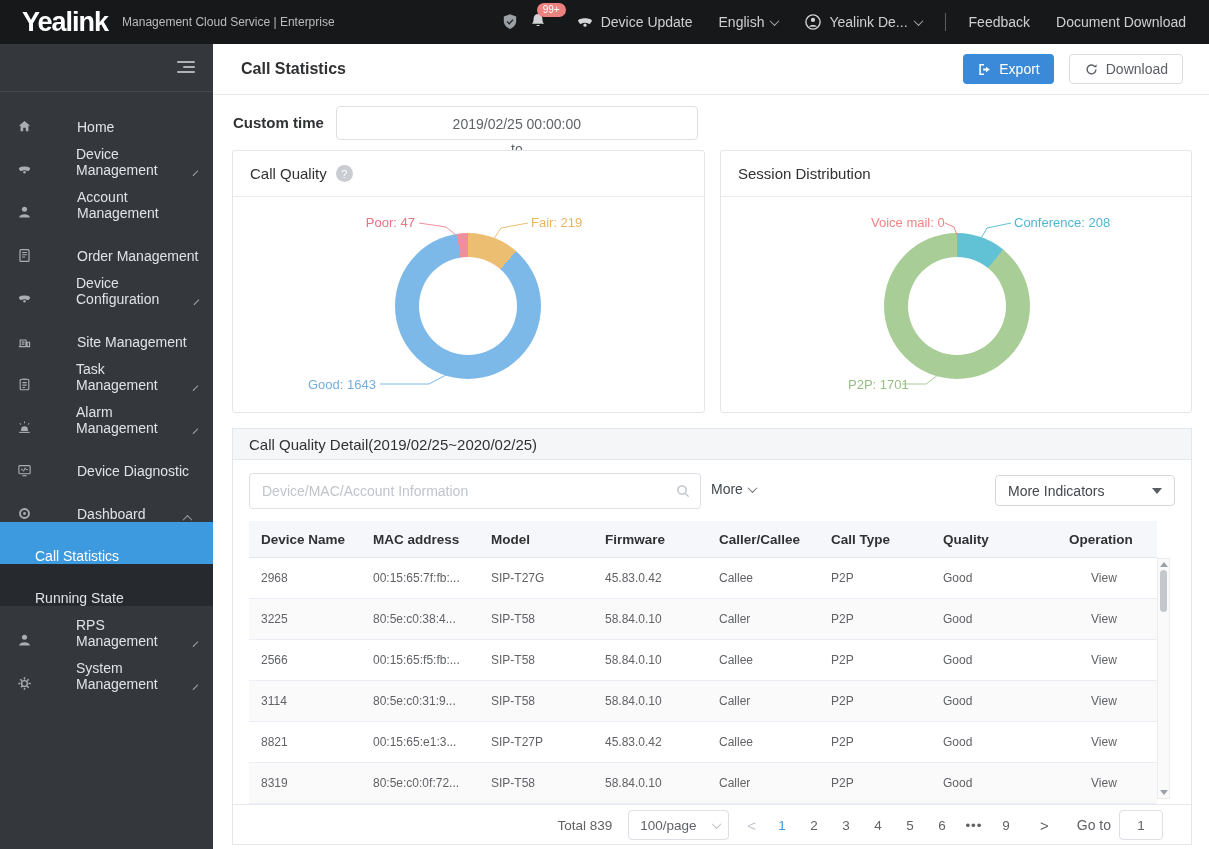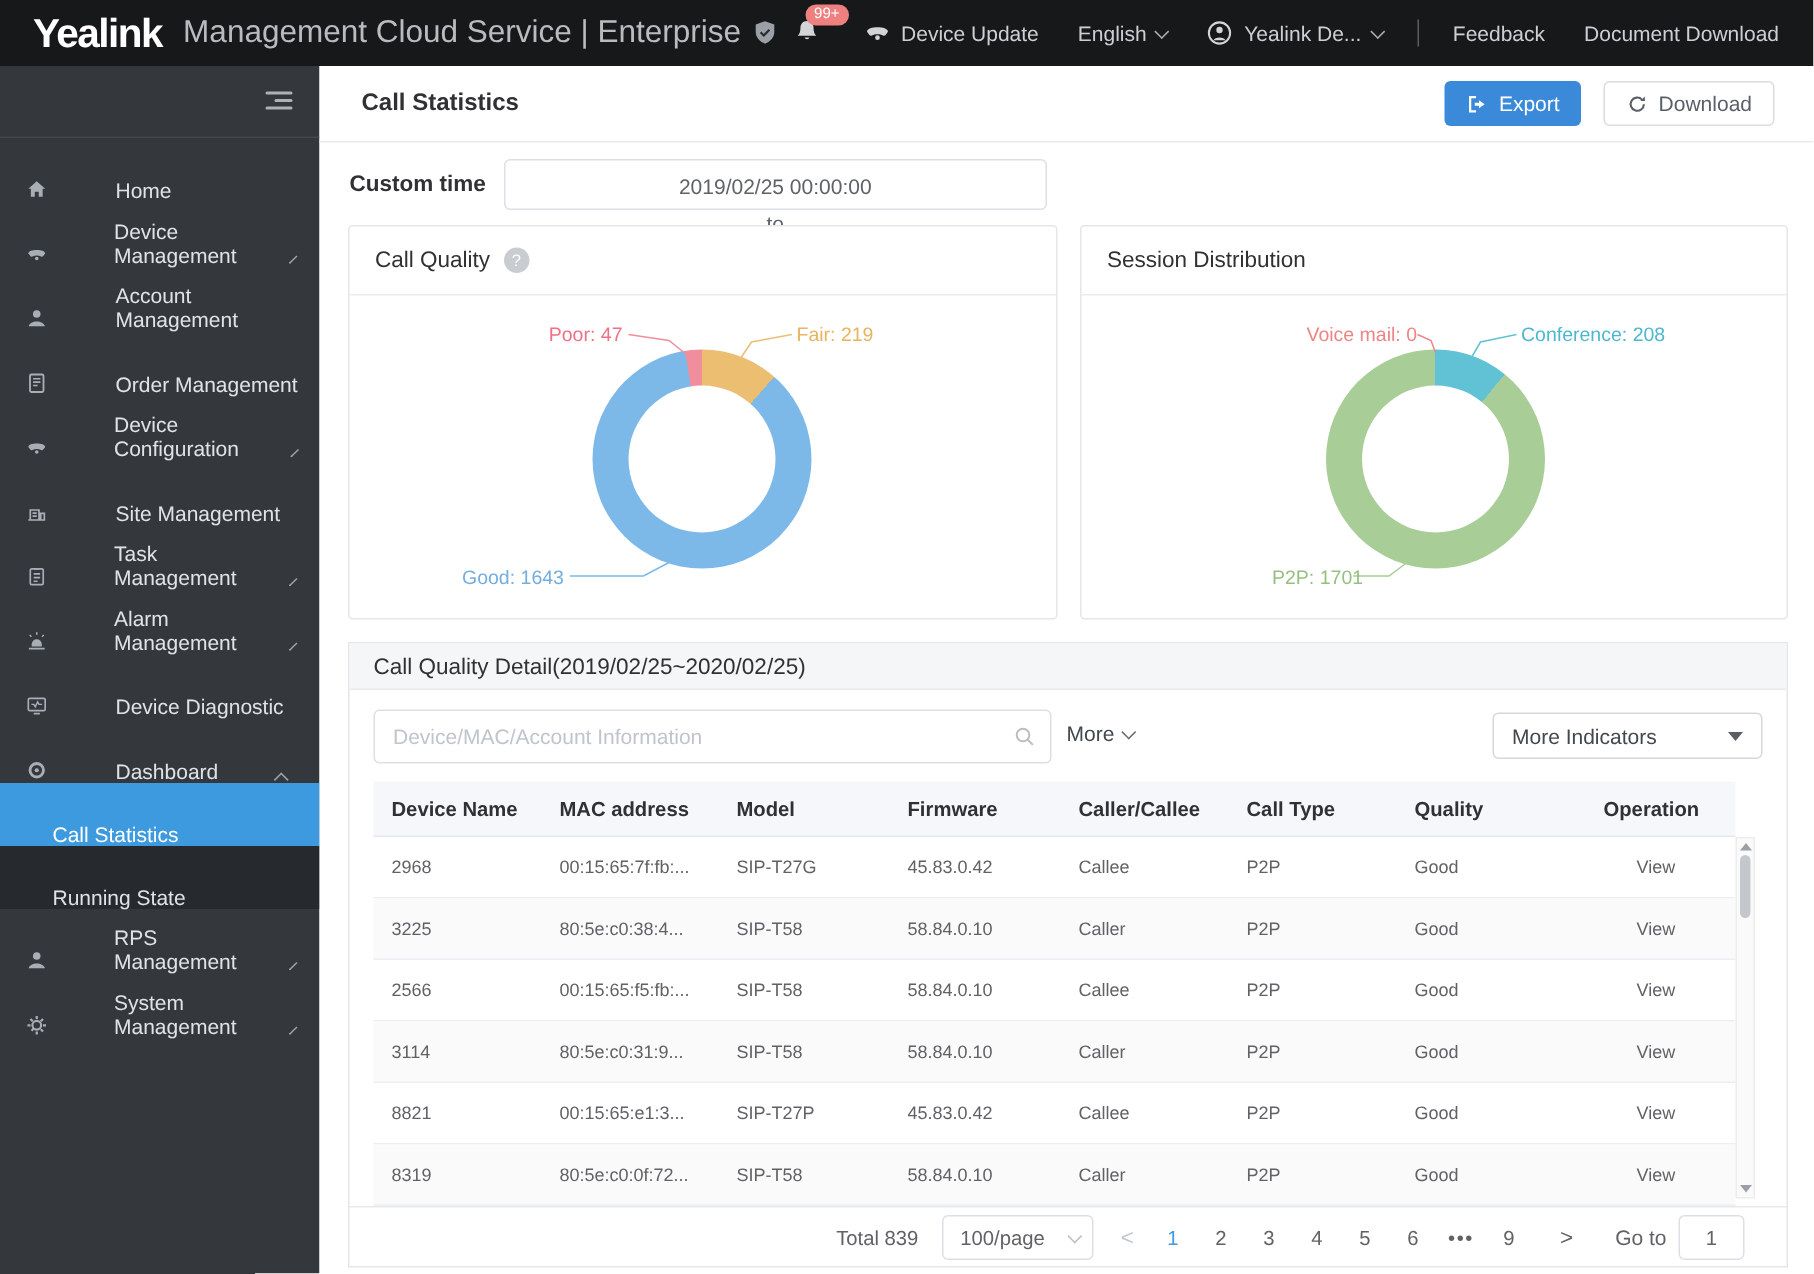--- a/index.html
+++ b/index.html
@@ -3,21 +3,21 @@
 <meta charset="utf-8">
 <style>
   * { margin:0; padding:0; box-sizing:border-box; }
   html,body { width:1209px; height:849px; overflow:hidden; }
   body { font-family:"Liberation Sans","DejaVu Sans",sans-serif; font-size:14px; color:#303133; background:#fff; }
   .app { position:relative; width:1209px; height:849px; overflow:hidden;text-decoration:underline; }
 
   
   .top-header { position:absolute; top:0; left:0; width:1209px; height:44px; background:#17181a; display:flex; align-items:center; z-index:10; }
   .logo { color:#fff; font-weight:bold; font-size:27px; letter-spacing:-1px; margin-left:22px; }
-  .app-title { color:#b9bcbf; font-size:21px; margin-left:14px; }
+  .app-title { color:#b9bcbf; font-size:12px; margin-left:14px; }
   .hdr-right { display:flex; align-items:center; margin-left:auto; margin-right:10px; color:#cdd0d3; }
   .hdr-item { display:flex; align-items:center; gap:7px; margin:0 13px; cursor:pointer; white-space:nowrap; }
   .hdr-icon { width:18px; height:18px; display:inline-block; }
   .bell-wrap { position:relative; margin:0 16px 0 10px; }
   .badge { position:absolute; top:-9px; left:8px; background:#ef8080; color:#fff; font-size:10px; line-height:14px; padding:0 6px; border-radius:8px; }
   .hdr-divider { width:1px; height:18px; background:#5a5d61; margin:0 10px; }
   .chev { width:7px; height:7px; border-right:1.5px solid #9ea3a9; border-bottom:1.5px solid #9ea3a9; display:inline-block; }
   .chev.down { transform:rotate(45deg) translate(-1px,-1px); }
   .chev.up { transform:rotate(-135deg) translate(-1px,-1px); }
   .hdr-right .chev { border-color:#a9acb0; }

